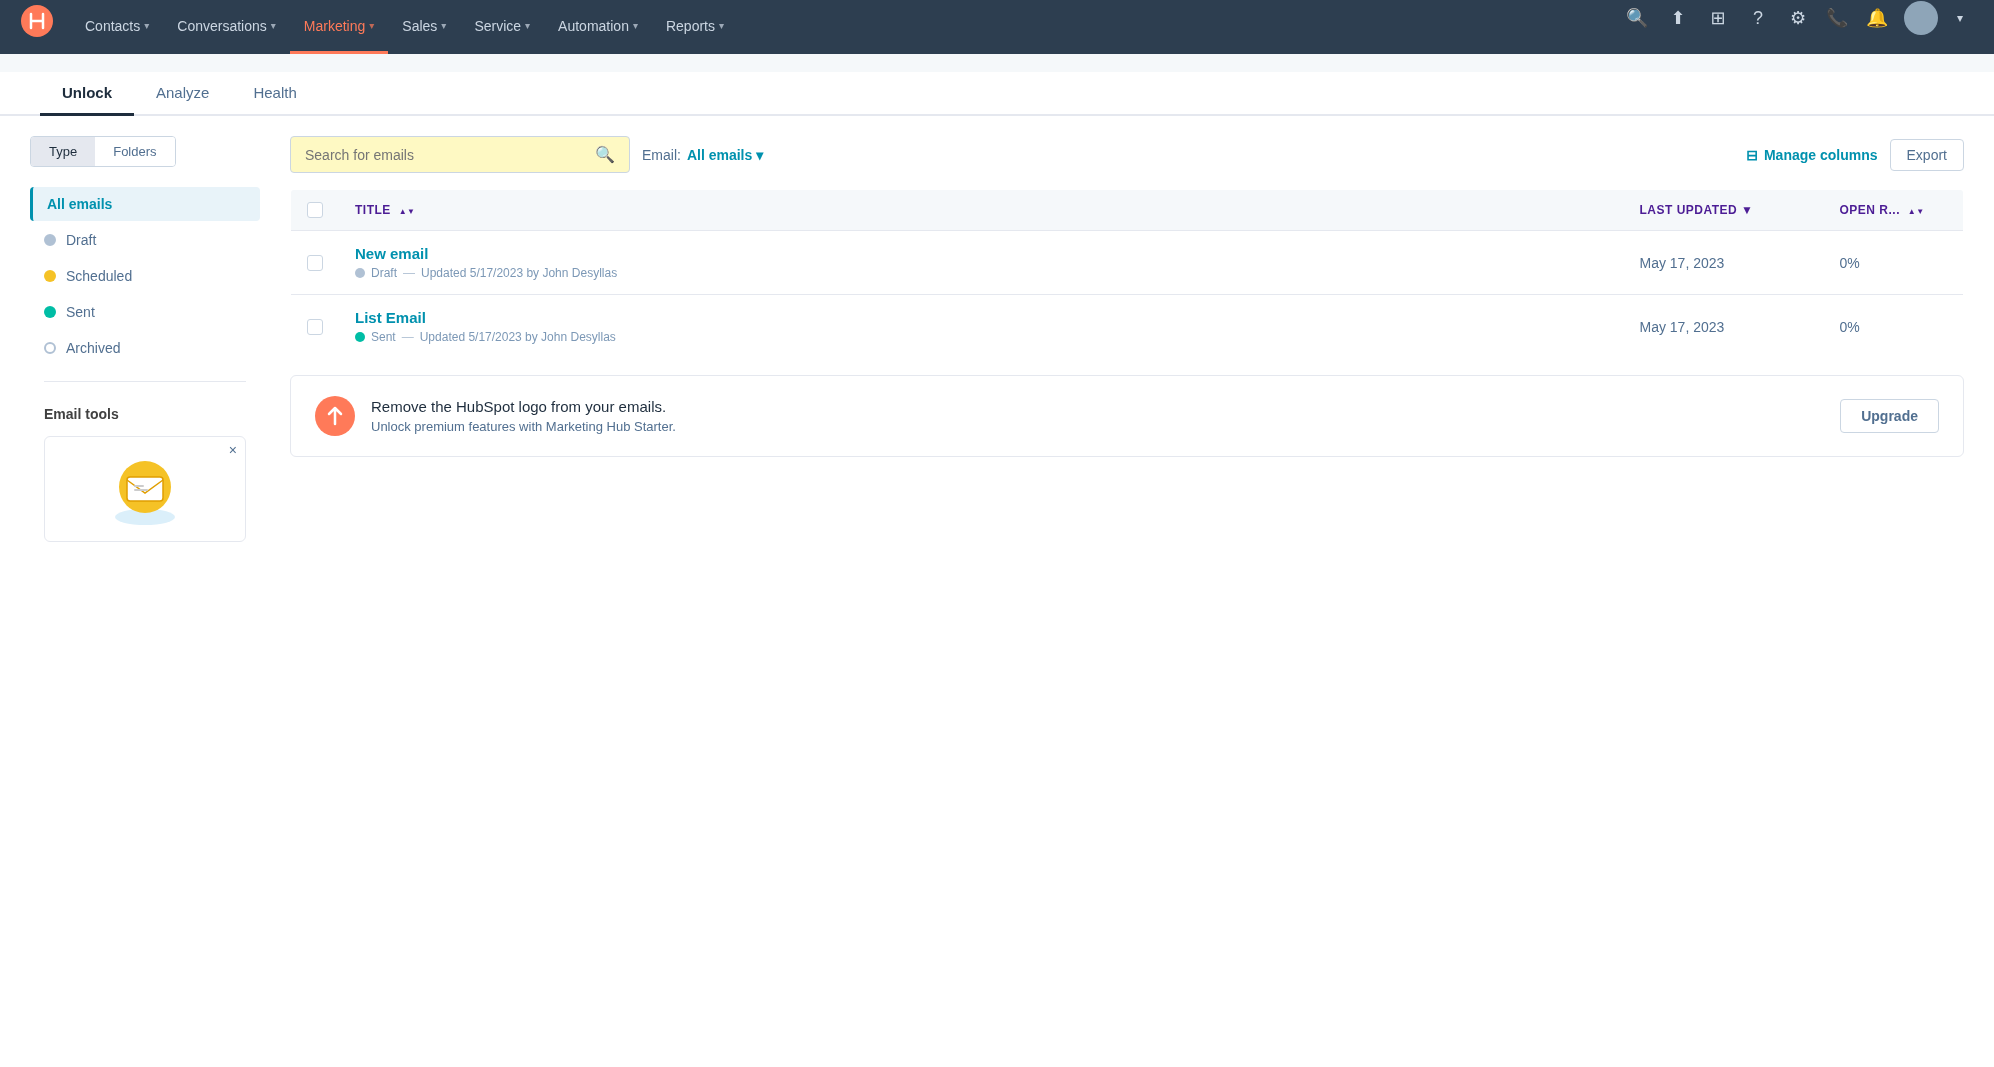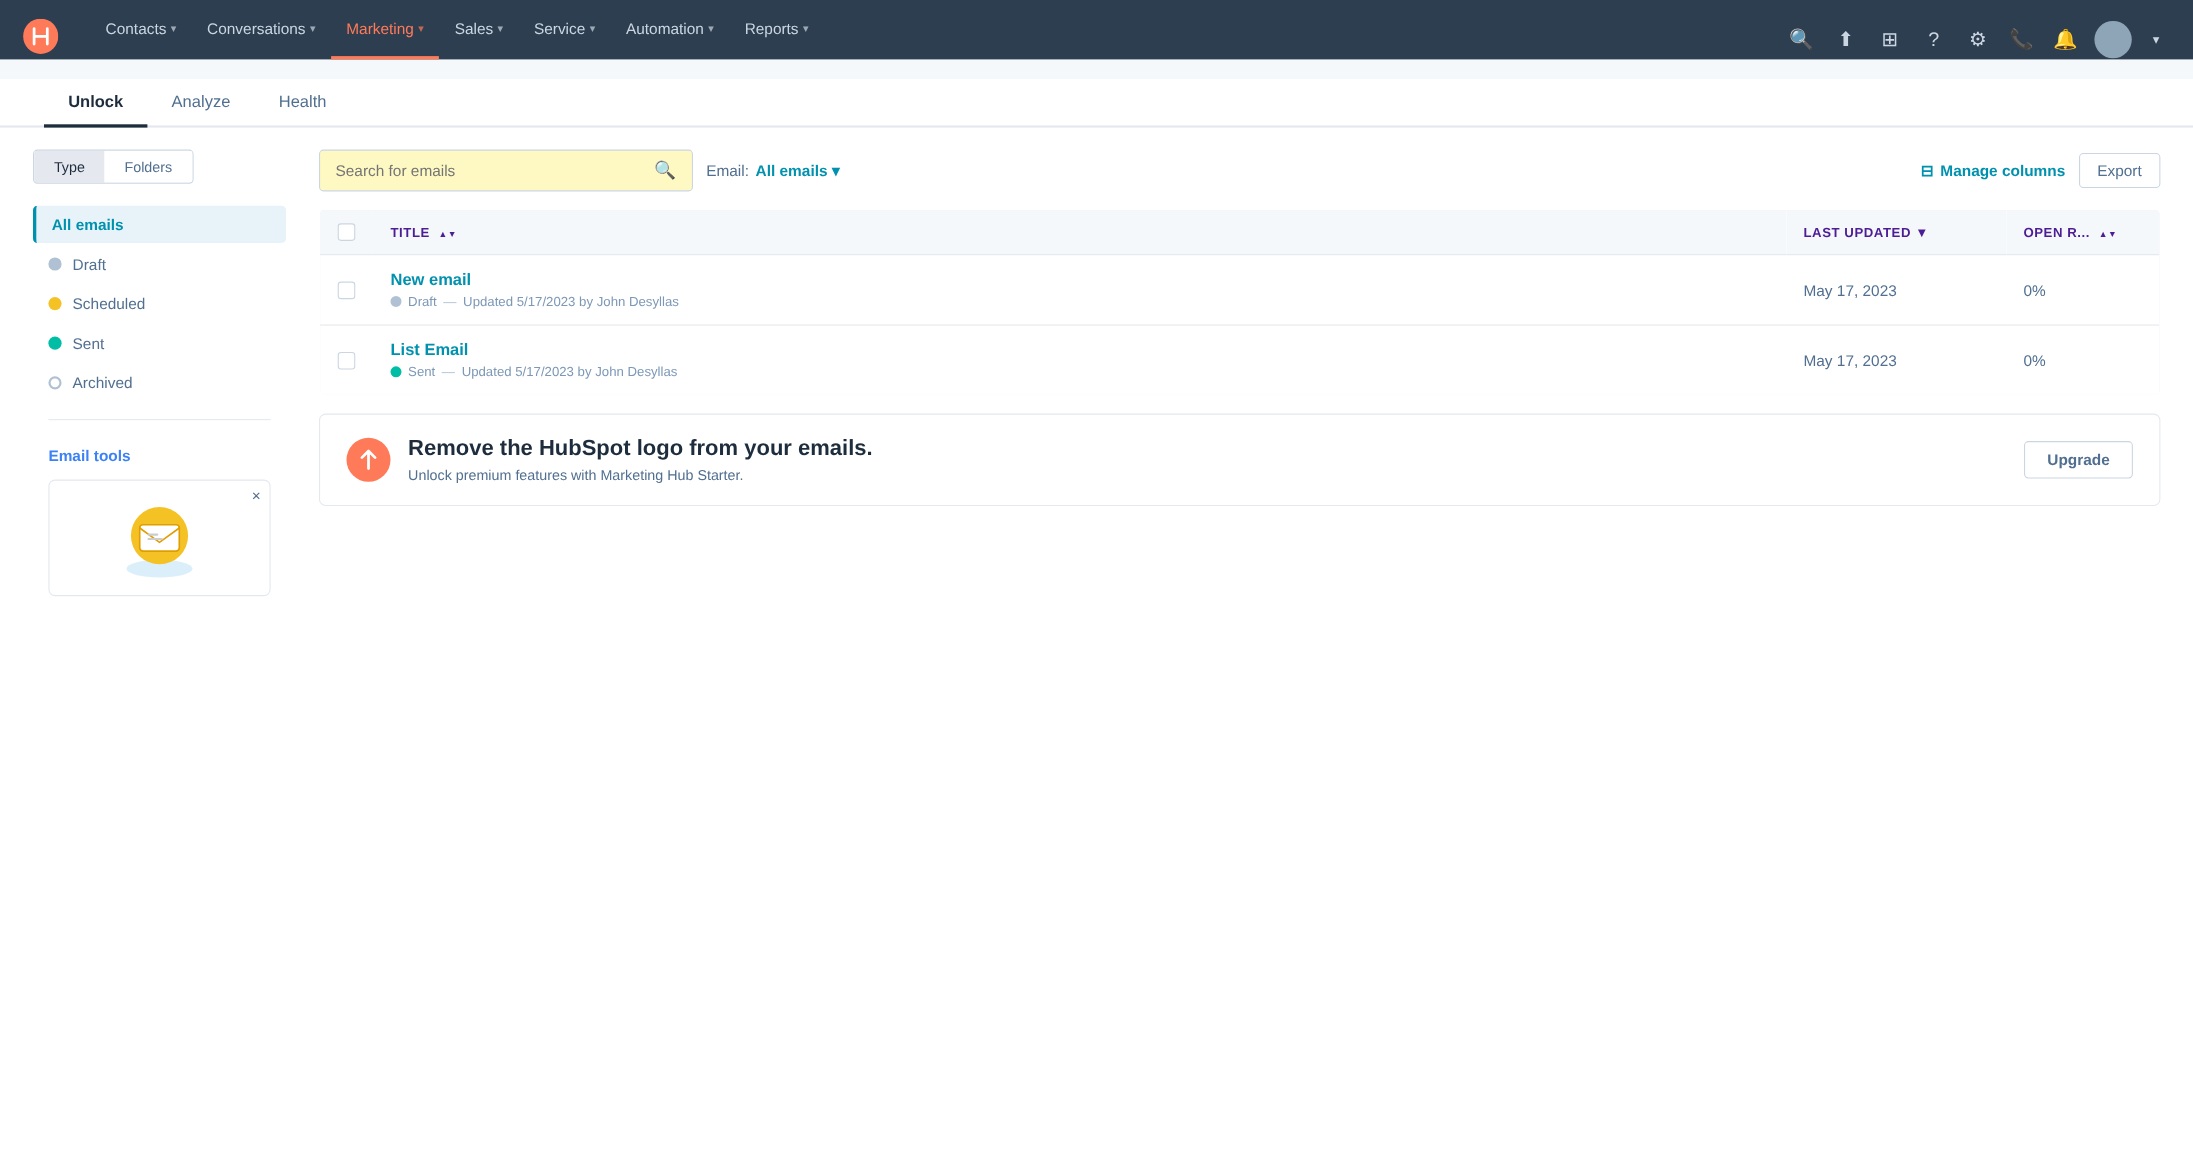--- a/index.html
+++ b/index.html
@@ -3,23 +3,23 @@
   <meta charset="utf-8">
   <style>
     * { box-sizing: border-box; margin: 0; padding: 0; }
     body { font-family: -apple-system, BlinkMacSystemFont, 'Segoe UI', Helvetica, Arial, sans-serif; background: #f5f8fa; color: #2d3748; }
 
     
     .topnav {
       background: #2d3e50;
       height: 54px;
       display: flex;
-      align-items: flex-end;
+      align-items: flex-start;
       padding: 0 16px;
-      gap: 12px;
+      gap: 1px;
     }
     .topnav-logo {
       width: 42px;
       height: 42px;
       display: flex;
       align-items: center;
       justify-content: center;
       margin-right: 12px;
       flex-shrink: 0;
     }
@@ -185,21 +185,21 @@
     .dot-teal { background: #00bda5; }
     .dot-empty { width: 12px; height: 12px; border-radius: 50%; border: 2px solid #b0c1d4; background: transparent; }
     .sidebar-divider {
       border: none;
       border-top: 1px solid #e5e8ef;
       margin: 16px 14px;
     }
     .sidebar-section-title {
       font-size: 14px;
       font-weight: 700;
-      color: #3b82f6;
+      color: #404040;
       padding: 8px 14px 10px 14px;
     }
     .email-tools-card {
       border: 1px solid #e5e8ef;
       border-radius: 6px;
       margin: 4px 14px 0 14px;
       padding: 12px;
       background: #fff;
       position: relative;
       min-height: 100px;
@@ -386,22 +386,22 @@
       display: flex;
       align-items: center;
       justify-content: center;
       flex-shrink: 0;
       color: #fff;
       font-size: 18px;
       font-weight: 700;
     }
     .upgrade-text { flex: 1; }
     .upgrade-title {
-      font-size: 20px;
-      font-weight: 700;
+      font-size: 15px;
+      font-weight: 400;
       color: #1e2d3d;
       margin-bottom: 4px;
     }
     .upgrade-sub {
       font-size: 13px;
       color: #516f90;
     }
     .upgrade-btn {
       border: 1px solid #cbd6e2;
       border-radius: 4px;

